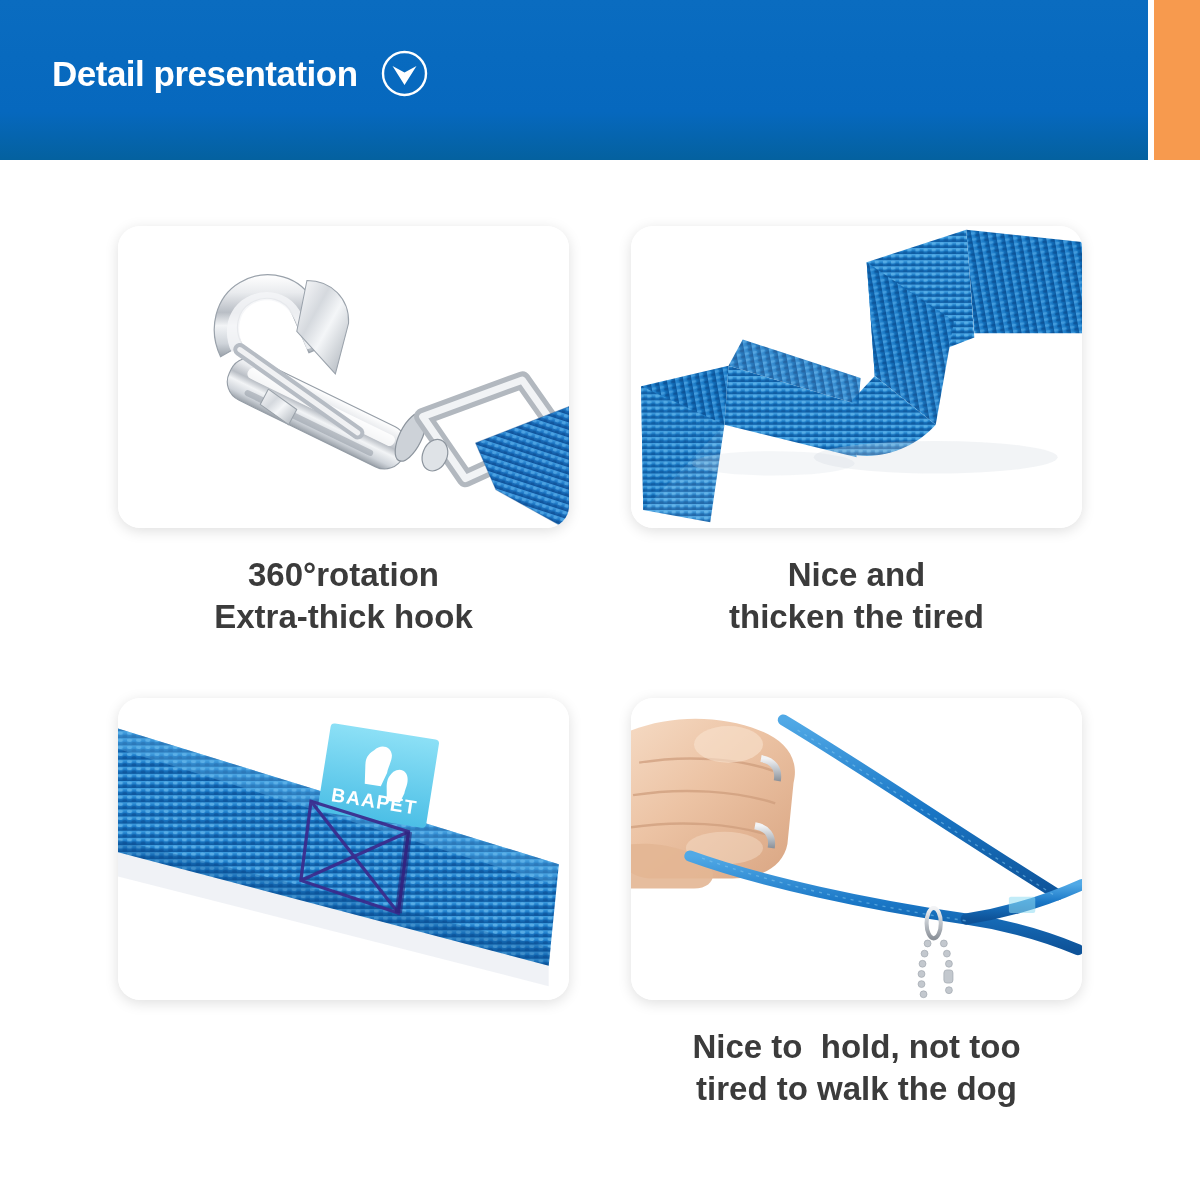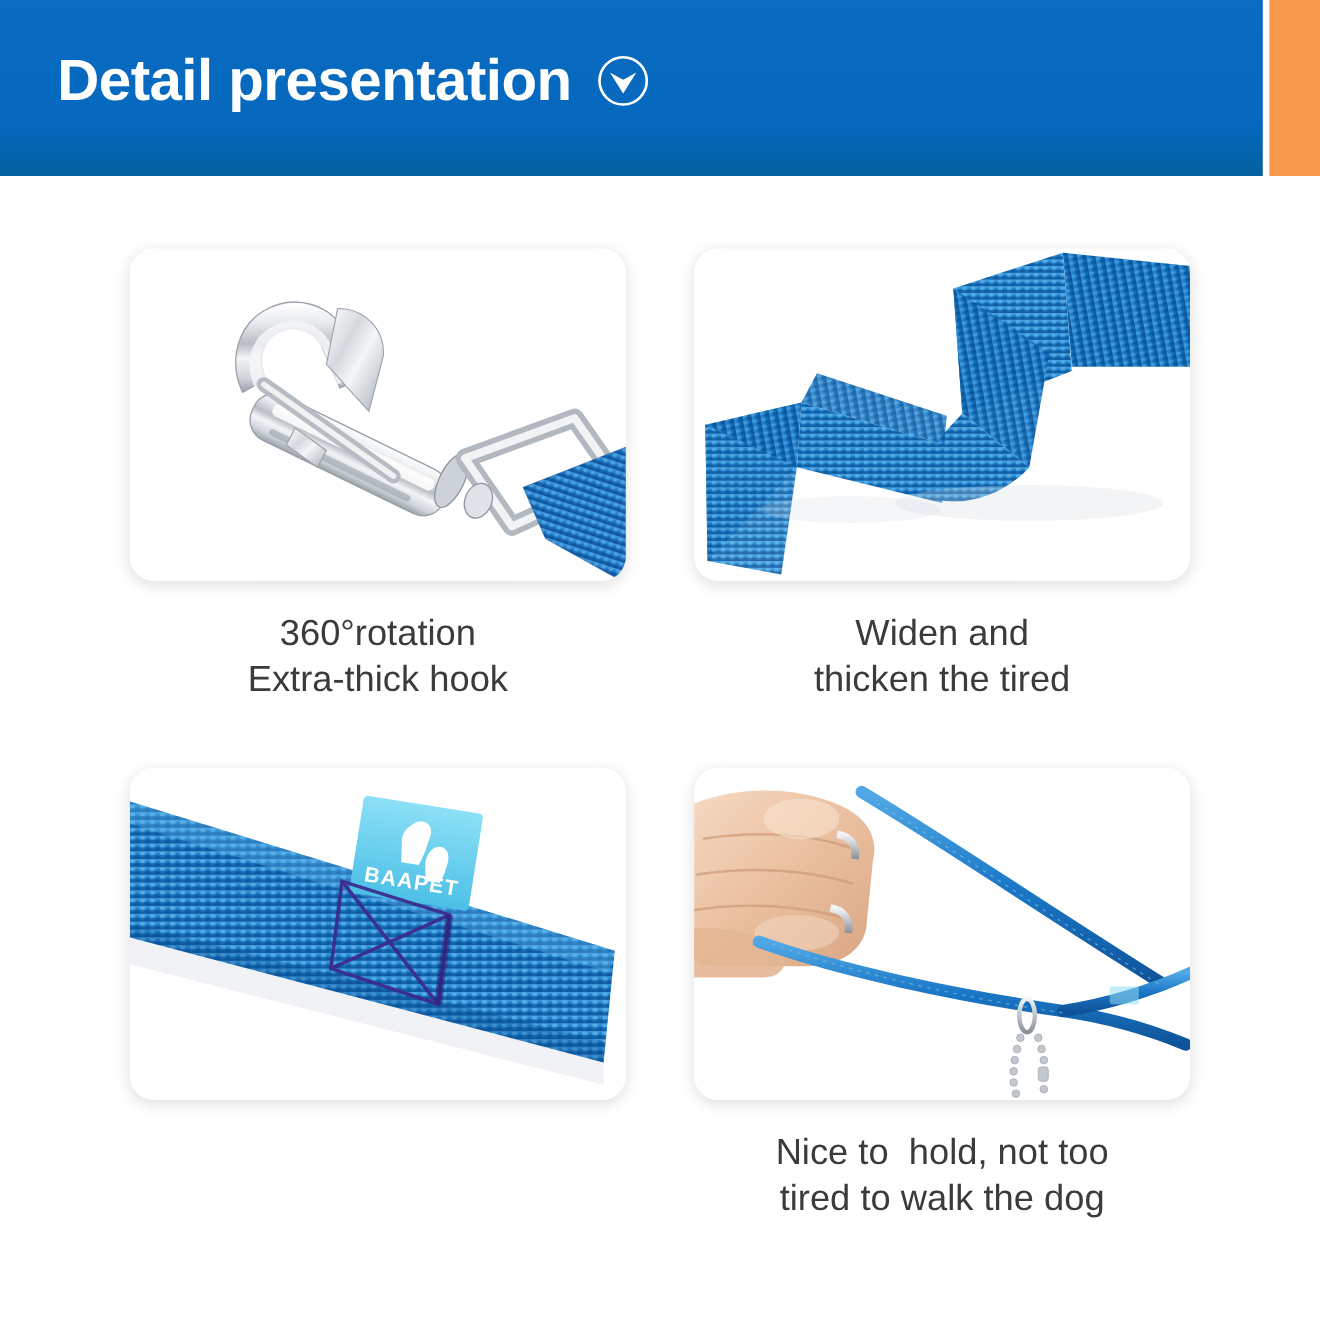--- a/index.html
+++ b/index.html
@@ -44,21 +44,21 @@
     left: 52px;
     top: 38px;
     display: flex;
     align-items: center;
     gap: 22px;
     height: 70px;
   }
 
   .header-title {
     color: #ffffff;
-    font-size: 53px;
+    font-size: 35px;
     font-weight: bold;
     letter-spacing: -0.5px;
     line-height: 1;
     white-space: nowrap;
   }
 
   .chevron-badge {
     width: 49px;
     height: 49px;
     position: relative;
@@ -97,21 +97,21 @@
     overflow: hidden;
   }
 
   .photo-card svg { display: block; width: 100%; height: 100%; }
 
   .caption {
     margin-top: 26px;
     text-align: center;
     color: #3b3b3b;
     font-size: 33px;
-    font-weight: normal;
+    font-weight: bold;
     line-height: 1.28;
     white-space: pre;
   }
 </style>
 </head>
 <body>
 
 <div class="page">
 
   <div class="header-band"></div>
@@ -233,21 +233,21 @@
           <path d="M96 140 L224 178 L222 230 L92 198 Z" fill="url(#weave2)"></path>
           <path d="M96 140 L110 114 L226 152 L224 178 Z" fill="url(#weave2b)" opacity="0.9"></path>
 
           <path d="M10 160 L96 140 L92 198 L12 282 Z" fill="url(#weave2b)"></path>
           <path d="M10 160 L12 282 L78 294 L92 198 Z" fill="url(#weave2)" opacity="0.92"></path>
 
           <ellipse cx="300" cy="230" rx="120" ry="16" fill="#cfd8e0" opacity="0.28"></ellipse>
           <ellipse cx="140" cy="236" rx="80" ry="12" fill="#cfd8e0" opacity="0.22"></ellipse>
         </svg>
       </div>
-      <div class="caption"><span>Widen and</span>
+      <div class="caption"><span>Nice and</span>
 <span>thicken the tired</span></div>
     </div>
 
     <div class="cell">
       <div class="photo-card">
         <svg viewBox="0 0 444 302" xmlns="http://www.w3.org/2000/svg" preserveAspectRatio="xMidYMid slice">
           <defs>
             <linearGradient id="web3" x1="0" y1="0" x2="0" y2="1">
               <stop offset="0%" stop-color="#3f9ee0"></stop>
               <stop offset="45%" stop-color="#1b7ac8"></stop>

